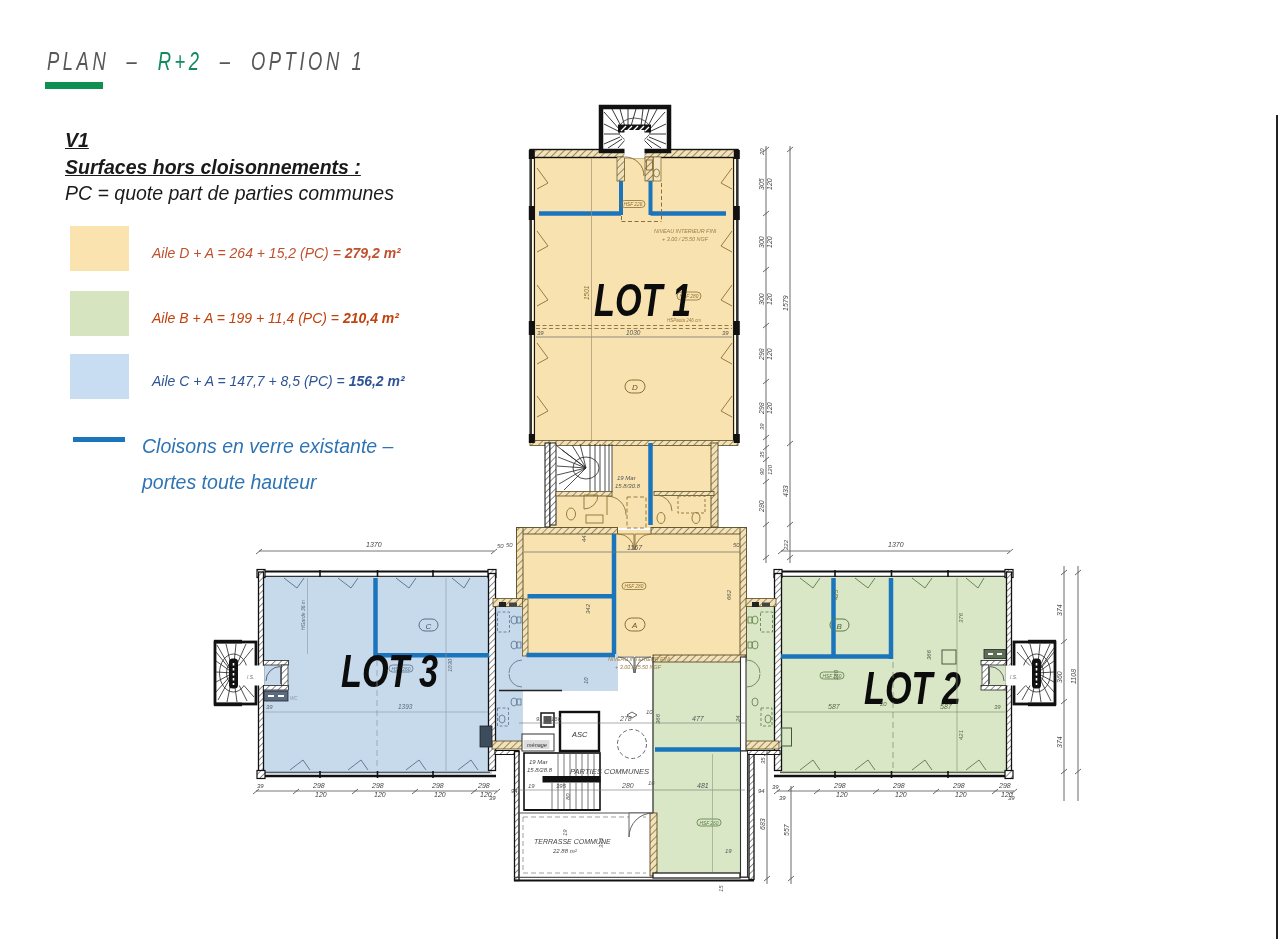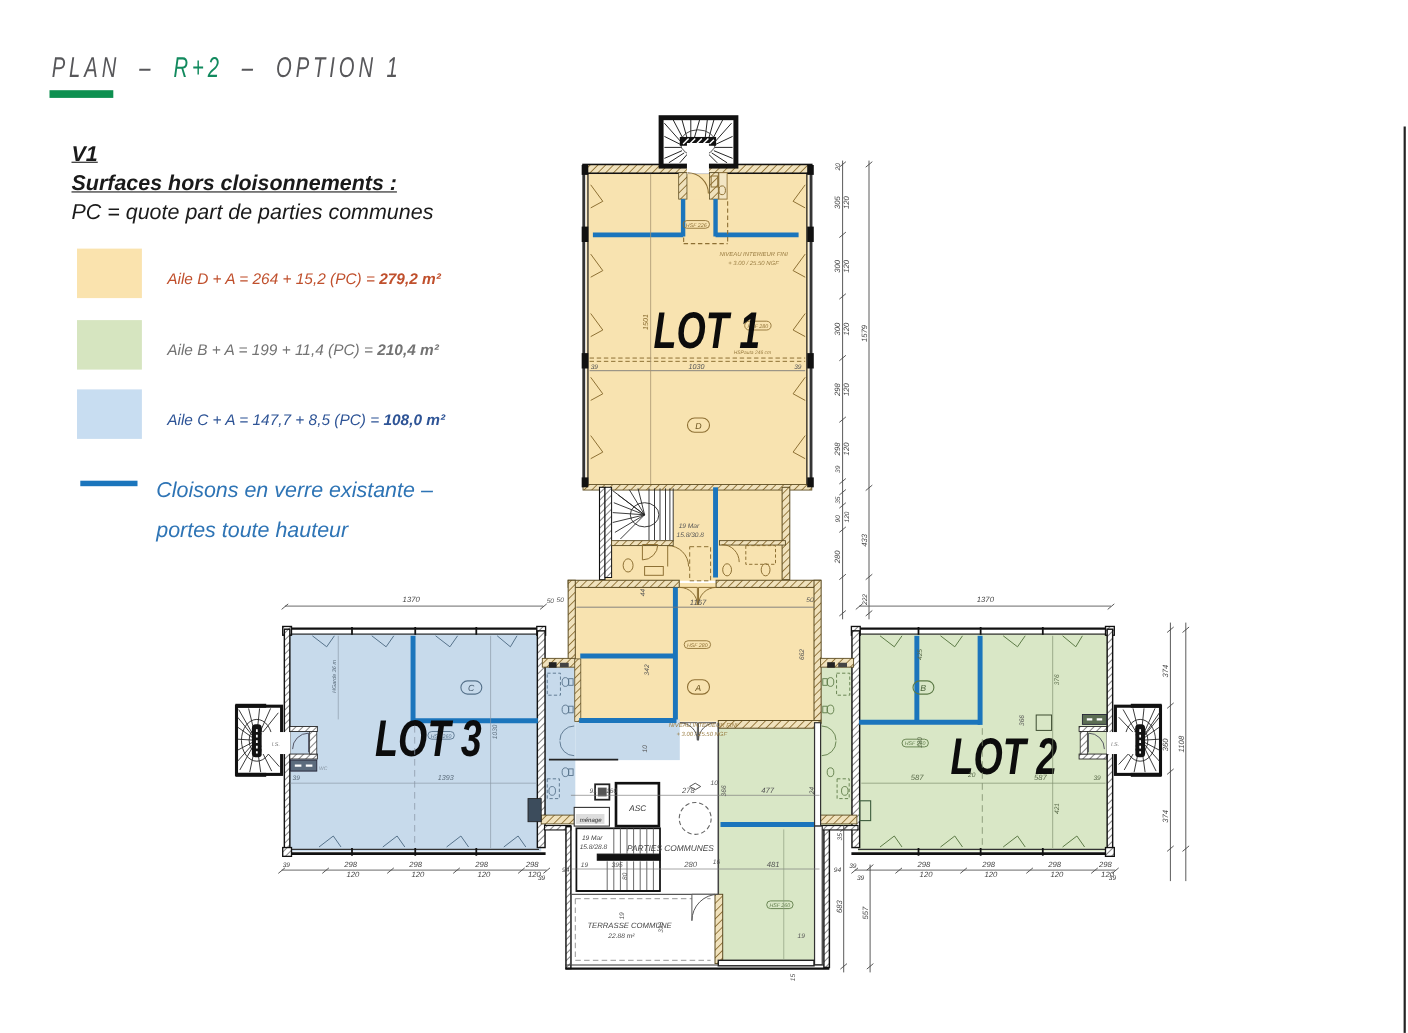--- a/index.html
+++ b/index.html
@@ -27,25 +27,25 @@
   <div class="leg" style="top:156px;"><span class="h1">Surfaces hors cloisonnements :</span></div>
 
   <div class="leg" style="top:182px;">PC = quote part de parties communes</div>
 
   <div class="sw" style="left:70px;top:226px;background:#fae3ae;"></div>
 
   <div class="row" style="top:245px;color:#c0502d;">Aile D + A = 264 + 15,2 (PC) = <b>279,2 m²</b></div>
 
   <div class="sw" style="left:70px;top:291px;background:#d6e5c0;"></div>
 
-  <div class="row" style="top:310px;color:#737373;">Aile B + A = 199 + 11,4 (PC) = <b>210,4 m²</b></div>
+  <div class="row" style="top:310px;color:#c2410c;">Aile B + A = 199 + 11,4 (PC) = <b>210,4 m²</b></div>
 
   <div class="sw" style="left:70px;top:354px;background:#c8ddf1;"></div>
 
-  <div class="row" style="top:373px;color:#2e5496;">Aile C + A = 147,7 + 8,5 (PC) = <b>108,0 m²</b></div>
+  <div class="row" style="top:373px;color:#2e5496;">Aile C + A = 147,7 + 8,5 (PC) = <b>156,2 m²</b></div>
 
   <div style="position:absolute;left:73px;top:437px;width:52px;height:5px;background:#1b75bc;"></div>
 
   <div class="row" style="left:142px;top:428px;color:#2e74b5;font-size:19.5px;line-height:36px;">Cloisons en verre existante –<br>portes toute hauteur</div>
 
   <svg id="plan" width="1280" height="939" viewBox="0 0 1280 939" style="position:absolute;left:0;top:0;">
     <defs>
       <pattern id="hb" width="5" height="5" patternUnits="userSpaceOnUse" patternTransform="rotate(45)">
         <rect width="5" height="5" fill="#f0e2bd"></rect>
         <line x1="0" y1="0" x2="0" y2="5" stroke="#8d6f33" stroke-width="1.6"></line>

